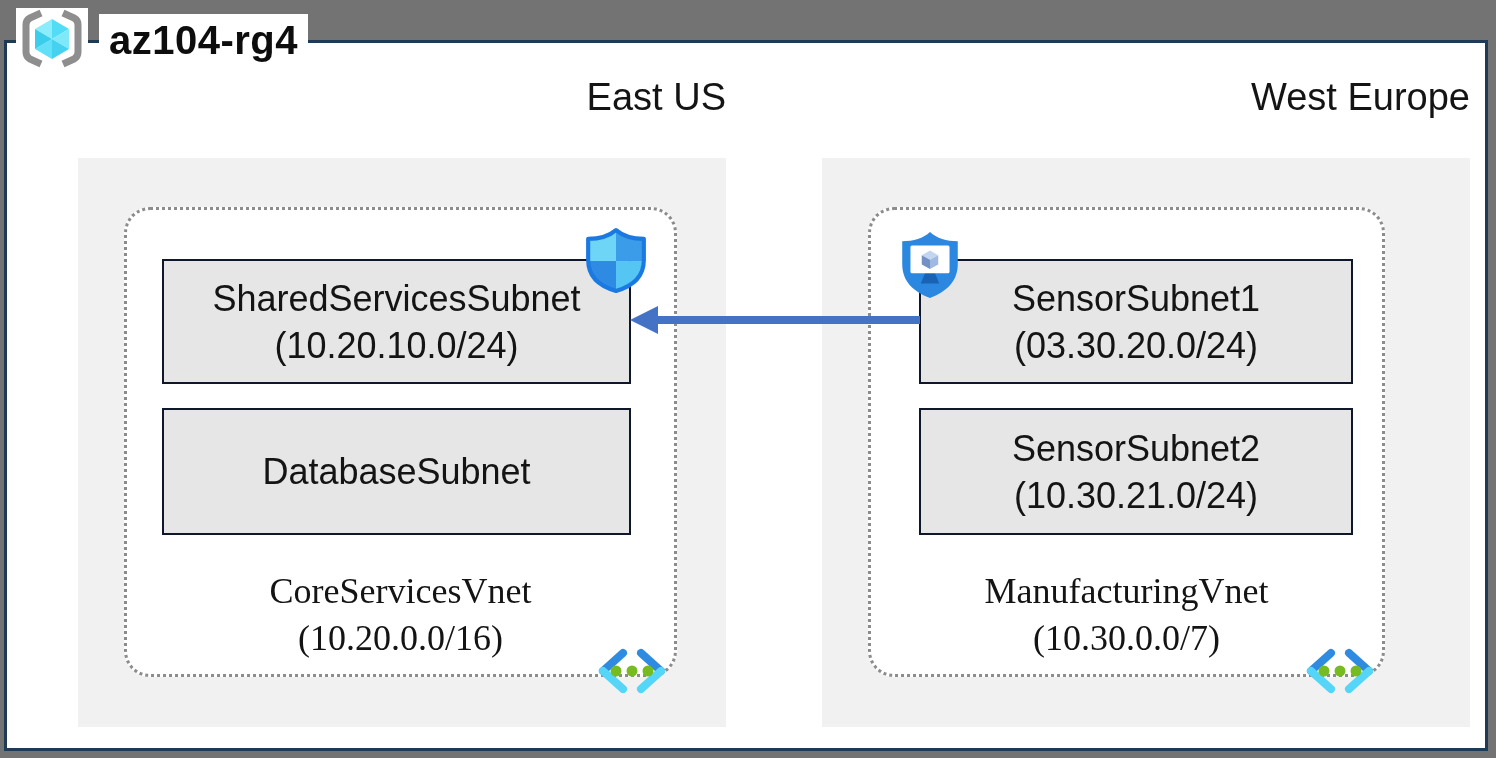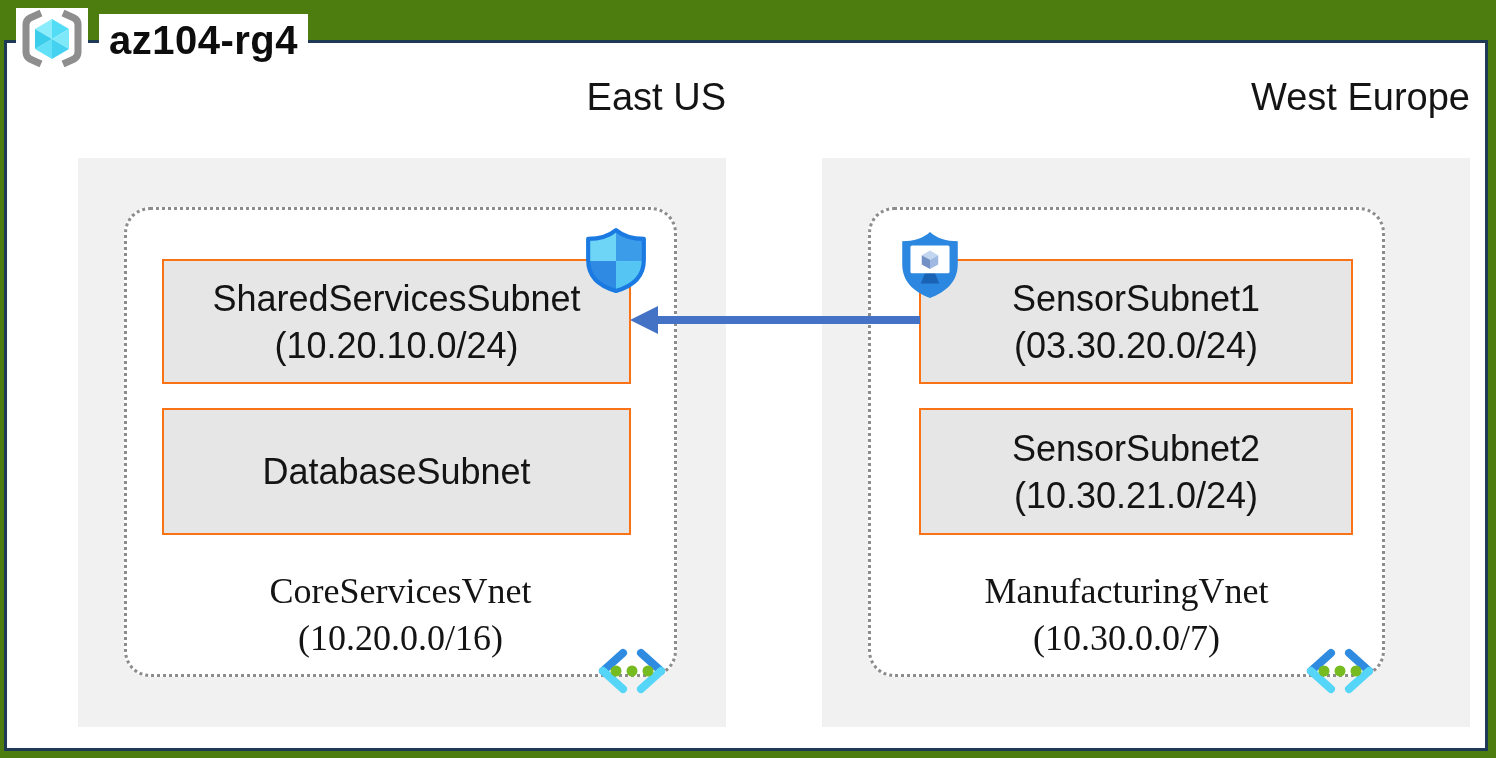--- a/index.html
+++ b/index.html
@@ -1,21 +1,21 @@
 <!DOCTYPE html>
 <html><head>
 <meta charset="utf-8">
 <style>
   * { box-sizing: border-box; margin: 0; padding: 0; }
   html,body { background:#ffffff; }
   body { font-family: "Liberation Sans", sans-serif; color:#141414; }
   .stage {
     position: relative;
     width: 1496px; height: 758px;
-    background: #4d7c0f;
+    background: #737373;
     overflow: hidden;
   }
   .outer-box {
     position: absolute;
     left: 4px; top: 40px;
     width: 1484px; height: 711px;
     border: 3px solid #1F3A55;
     background: #ffffff;
   }
   .rg-header-icon {
@@ -62,21 +62,21 @@
     height: 470px;
     background: #ffffff;
     border: 3px dotted #8C8C8C;
     border-radius: 26px;
   }
   .vnet-box.east { width: 553px; }
   .vnet-box.west { width: 517px; }
   .subnet {
     position: absolute;
     background: #E6E6E6;
-    border: 2px solid #f97316;
+    border: 2px solid #0f172a;
     display: flex; flex-direction: column;
     align-items: center; justify-content: center;
     text-align: center;
     font-size: 36px; line-height: 47px; color: #141414;
   }
   .vnet-box.east .subnet { left: 35px; width: 469px; }
   .vnet-box.west .subnet { left: 48px; width: 434px; }
   .subnet.row1 { top: 49px;  height: 125px; }
   .subnet.row2 { top: 198px; height: 127px; }
   .vnet-label {

